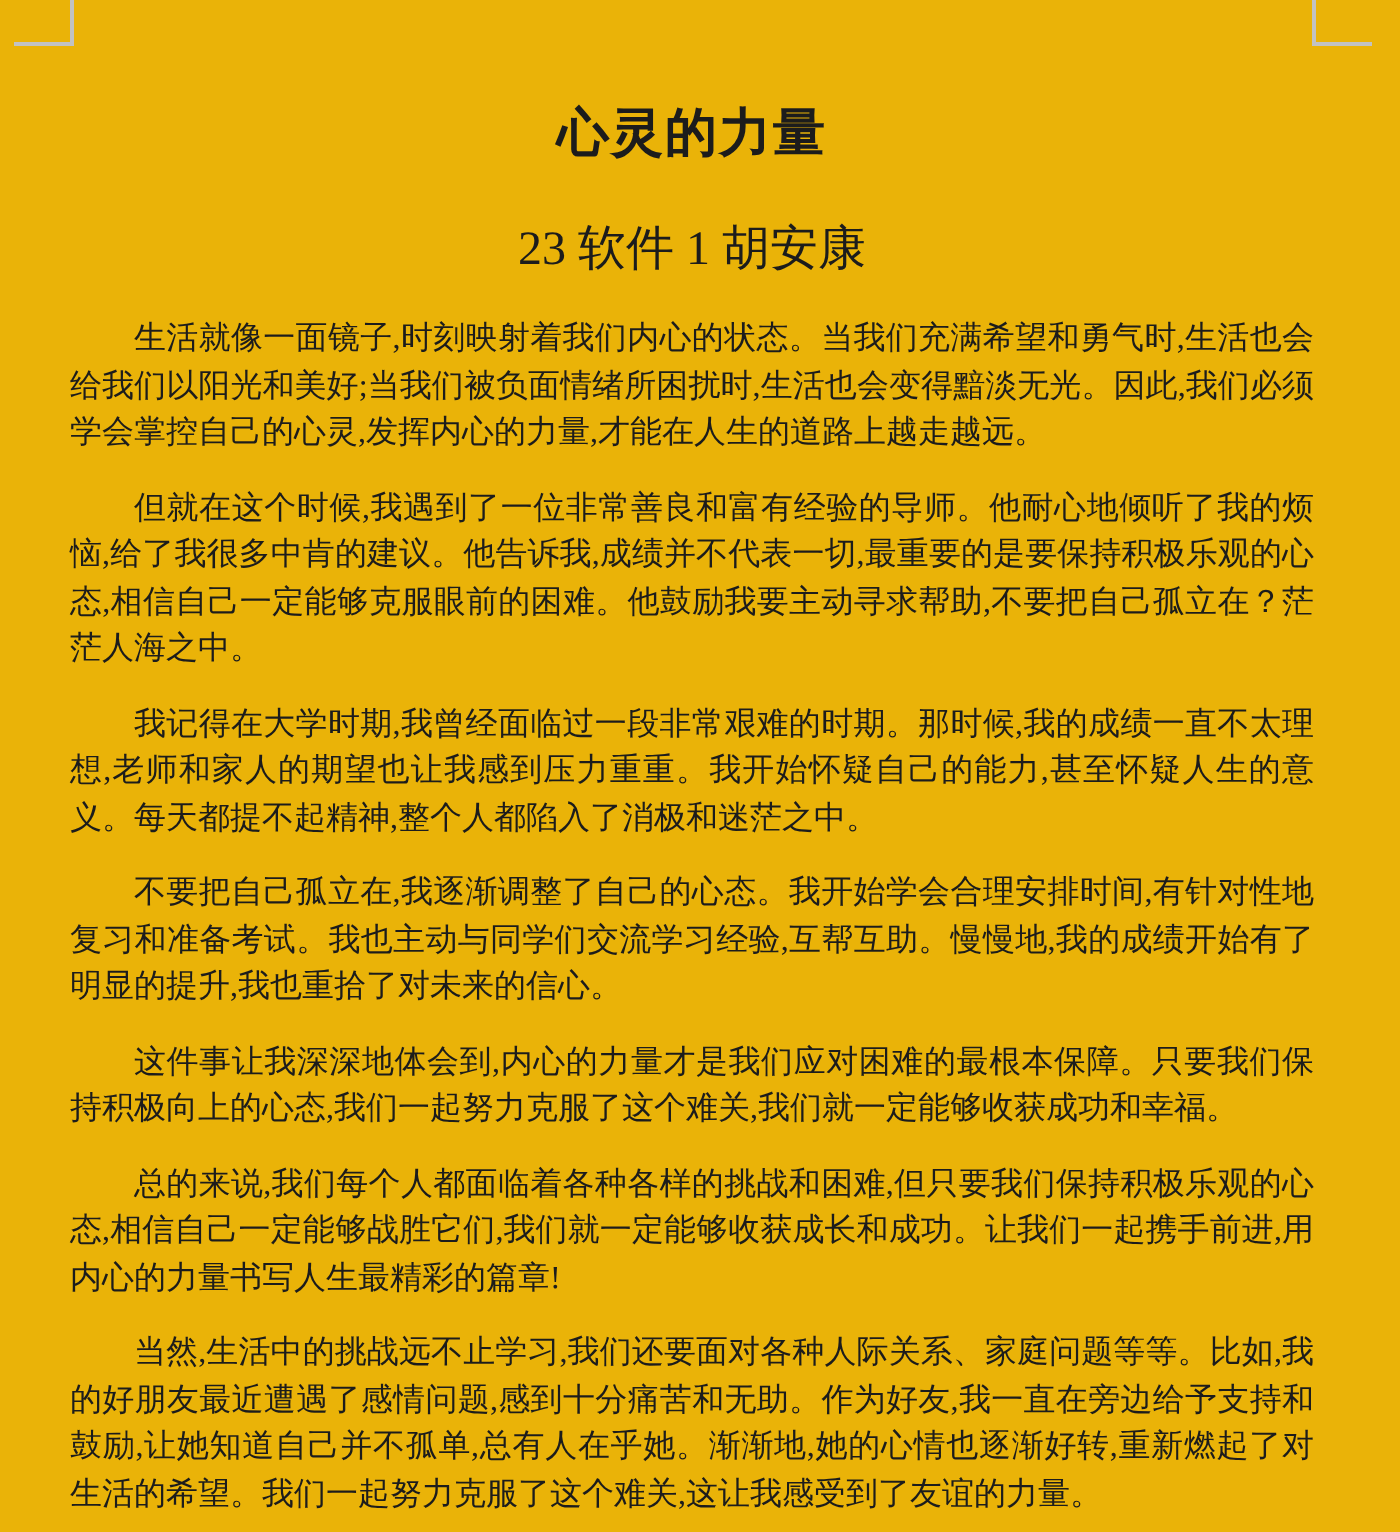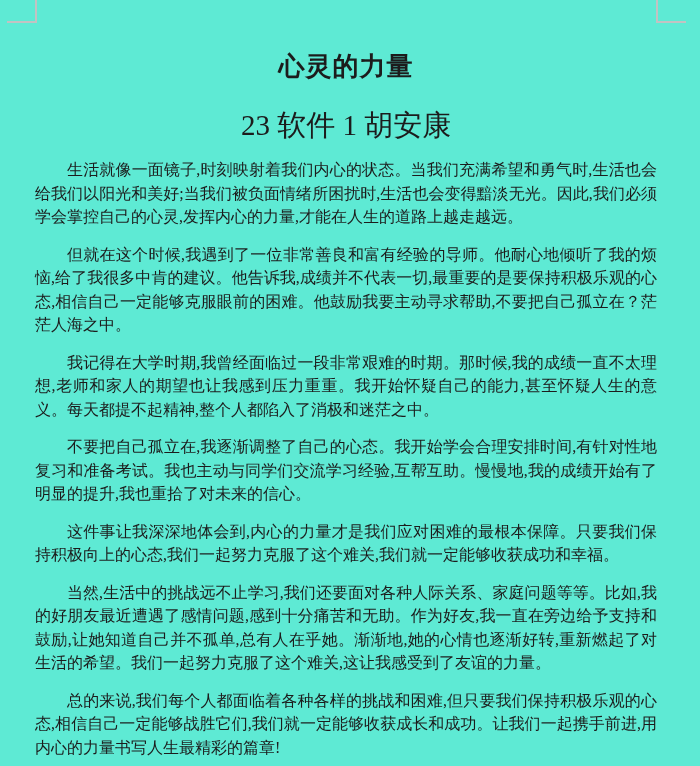--- a/index.html
+++ b/index.html
@@ -45,48 +45,48 @@
     text-align: center;
     font-family: "Liberation Sans", "DejaVu Sans", sans-serif;
     font-weight: 700;
     font-size: 26px;
     line-height: 32px;
     letter-spacing: 1px;
   }
   .doc-byline {
     margin: 28px 0 0 0;
     text-align: center;
-    font-size: 29px;
+    font-size: 24px;
     line-height: 30px;
   }
   .para {
     margin: 14px 0 0 0;
     font-size: 16px;
     line-height: 23.5px;
     text-align: justify;
     text-justify: inter-ideograph;
     text-indent: 2em;
     word-break: break-all;
   }
   .para.first {
     margin-top: 18px;
   }
 </style>
 </head>
 <body>
 
-<div class="page" style="background: #5eead4; color: rgb(28, 28, 28);">
+<div class="page" style="background: #eab308; color: rgb(28, 28, 28);">
   <div class="crop crop-tl" style="border-color: rgb(194, 194, 194);"></div>
   <div class="crop crop-tr" style="border-color: rgb(194, 194, 194);"></div>
 
   <div class="content">
     <h1 class="doc-title">心灵的力量</h1>
     <div class="doc-byline">23 软件 1 胡安康</div>
 
     <p class="para first">生活就像一面镜子,时刻映射着我们内心的状态。当我们充满希望和勇气时,生活也会给我们以阳光和美好;当我们被负面情绪所困扰时,生活也会变得黯淡无光。因此,我们必须学会掌控自己的心灵,发挥内心的力量,才能在人生的道路上越走越远。</p>
     <p class="para">但就在这个时候,我遇到了一位非常善良和富有经验的导师。他耐心地倾听了我的烦恼,给了我很多中肯的建议。他告诉我,成绩并不代表一切,最重要的是要保持积极乐观的心态,相信自己一定能够克服眼前的困难。他鼓励我要主动寻求帮助,不要把自己孤立在？茫茫人海之中。</p>
     <p class="para">我记得在大学时期,我曾经面临过一段非常艰难的时期。那时候,我的成绩一直不太理想,老师和家人的期望也让我感到压力重重。我开始怀疑自己的能力,甚至怀疑人生的意义。每天都提不起精神,整个人都陷入了消极和迷茫之中。</p>
     <p class="para">不要把自己孤立在,我逐渐调整了自己的心态。我开始学会合理安排时间,有针对性地复习和准备考试。我也主动与同学们交流学习经验,互帮互助。慢慢地,我的成绩开始有了明显的提升,我也重拾了对未来的信心。</p>
     <p class="para">这件事让我深深地体会到,内心的力量才是我们应对困难的最根本保障。只要我们保持积极向上的心态,我们一起努力克服了这个难关,我们就一定能够收获成功和幸福。</p>
+    <p class="para">总的来说,我们每个人都面临着各种各样的挑战和困难,但只要我们保持积极乐观的心态,相信自己一定能够战胜它们,我们就一定能够收获成长和成功。让我们一起携手前进,用内心的力量书写人生最精彩的篇章!</p>
     <p class="para">当然,生活中的挑战远不止学习,我们还要面对各种人际关系、家庭问题等等。比如,我的好朋友最近遭遇了感情问题,感到十分痛苦和无助。作为好友,我一直在旁边给予支持和鼓励,让她知道自己并不孤单,总有人在乎她。渐渐地,她的心情也逐渐好转,重新燃起了对生活的希望。我们一起努力克服了这个难关,这让我感受到了友谊的力量。</p>
-    <p class="para">总的来说,我们每个人都面临着各种各样的挑战和困难,但只要我们保持积极乐观的心态,相信自己一定能够战胜它们,我们就一定能够收获成长和成功。让我们一起携手前进,用内心的力量书写人生最精彩的篇章!</p>
   </div>
 </div>
 
 </body></html>

